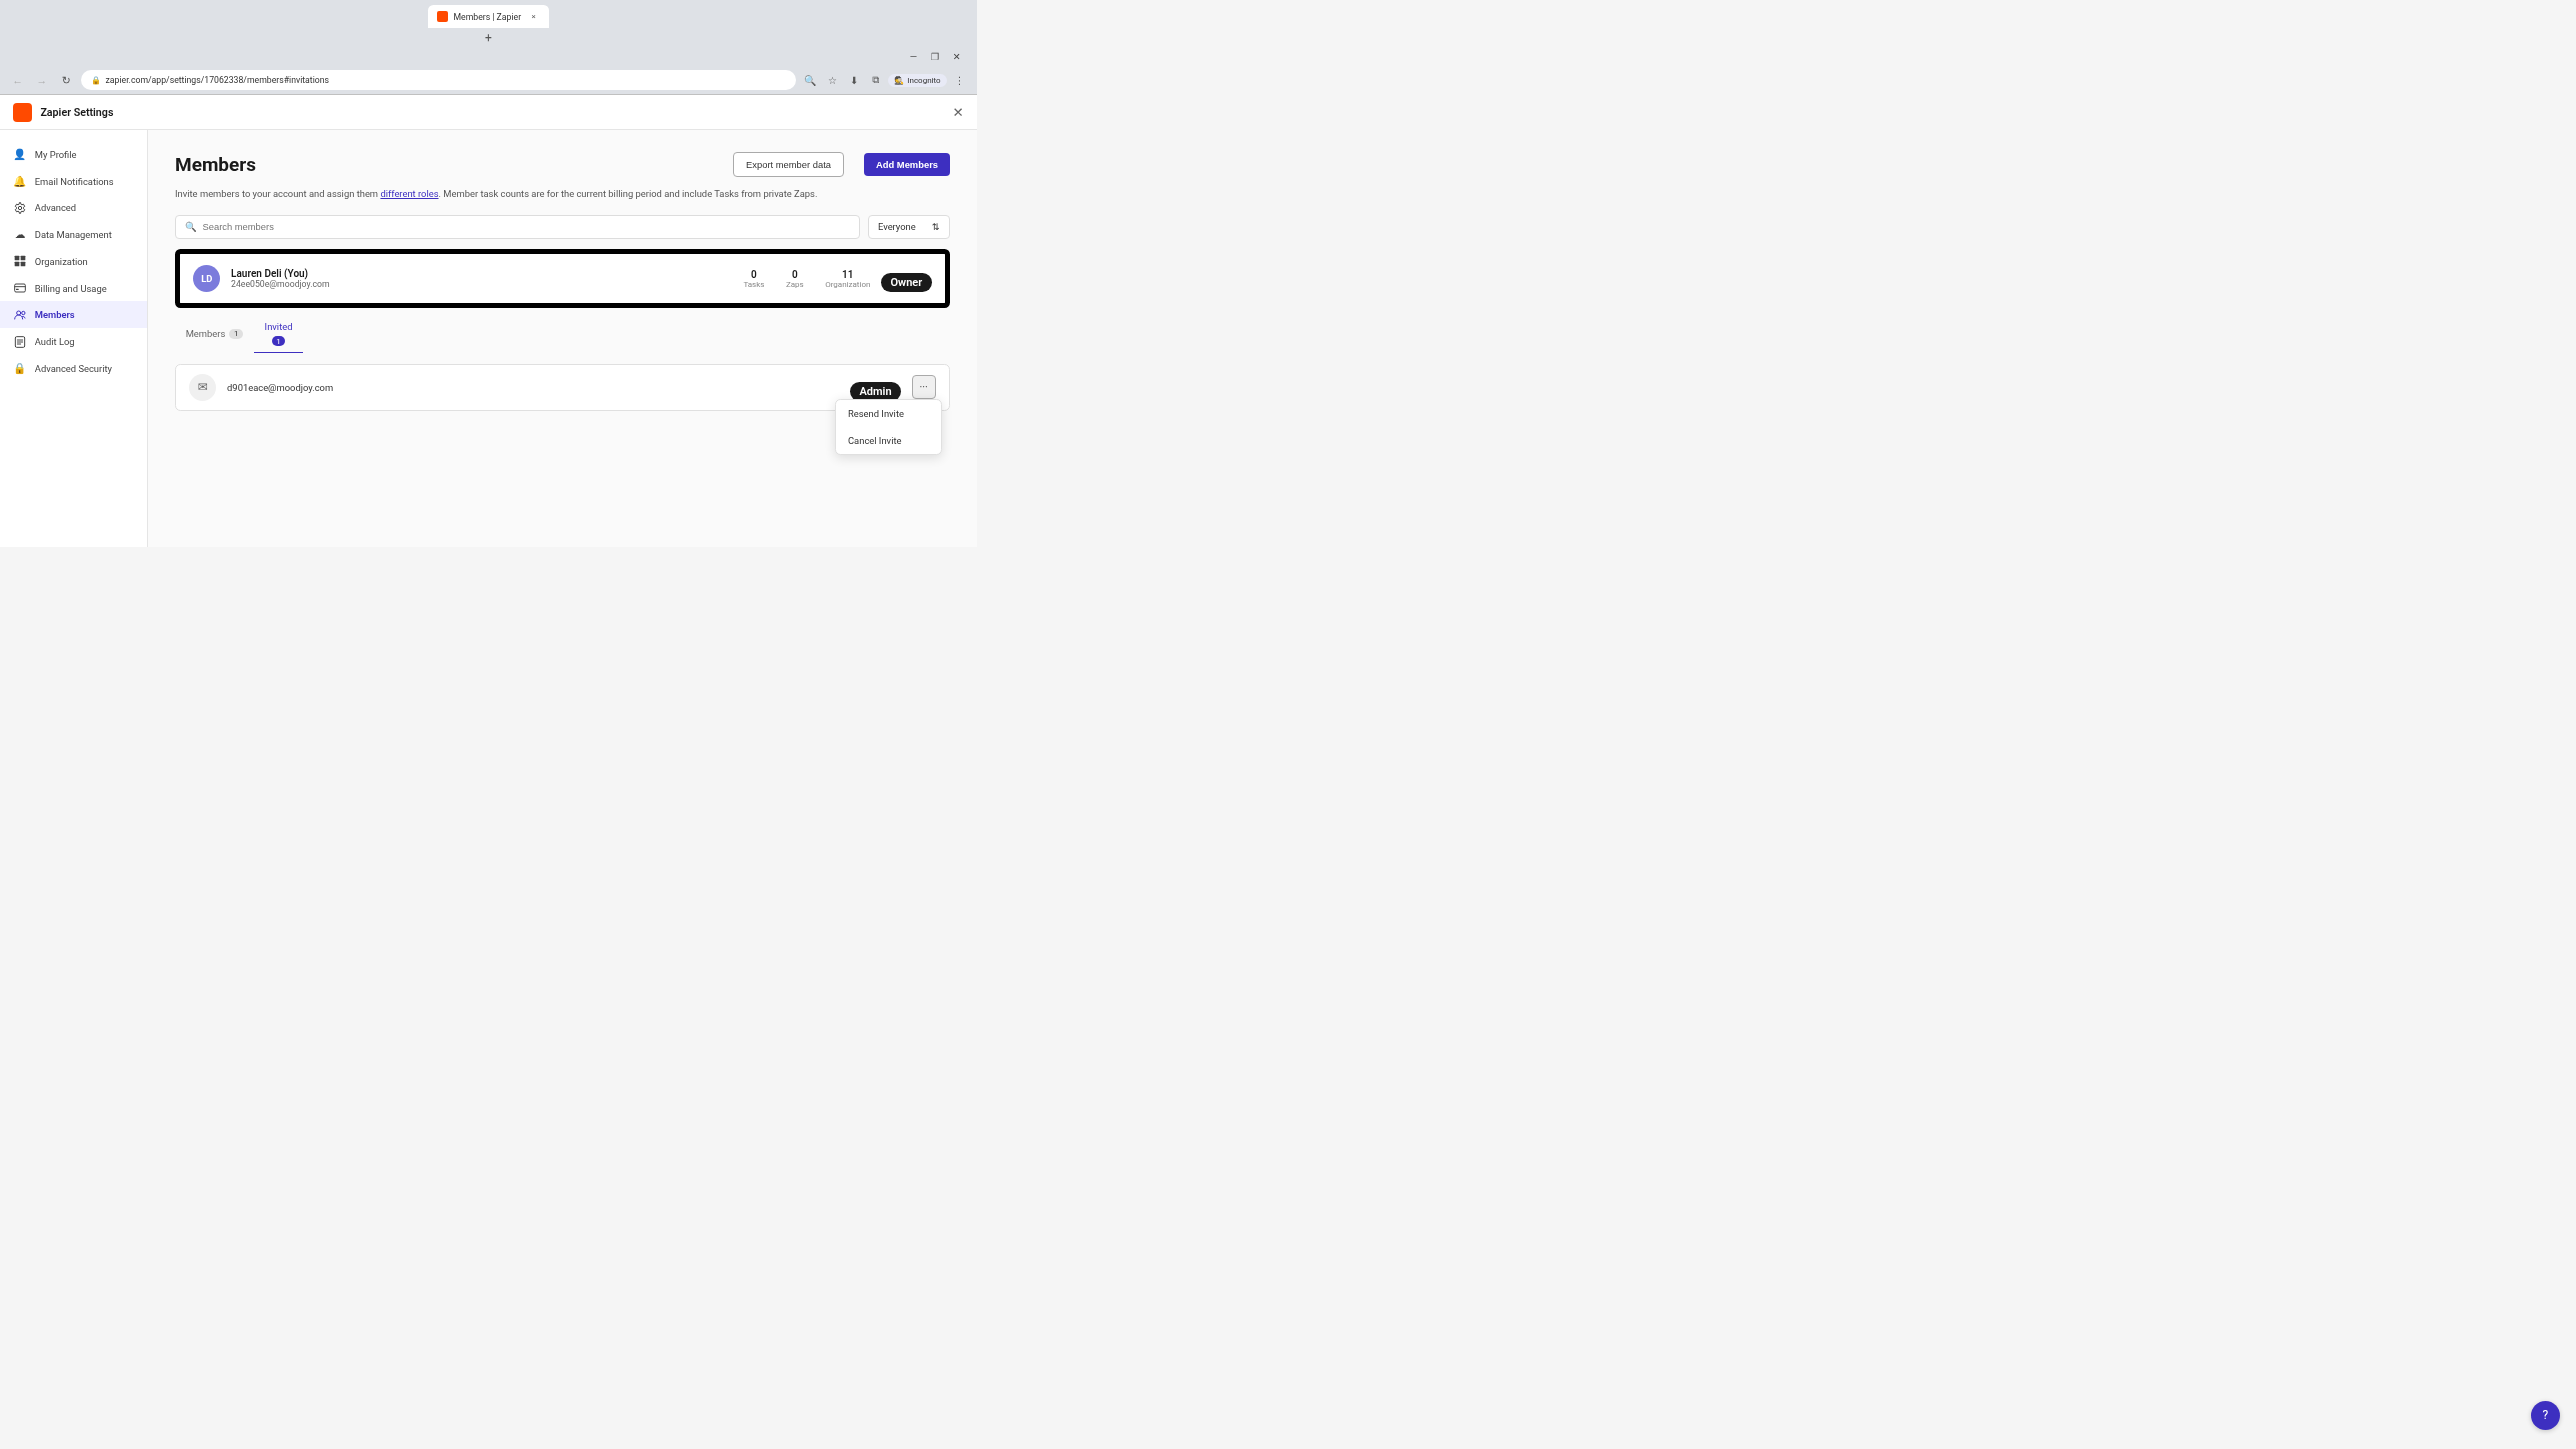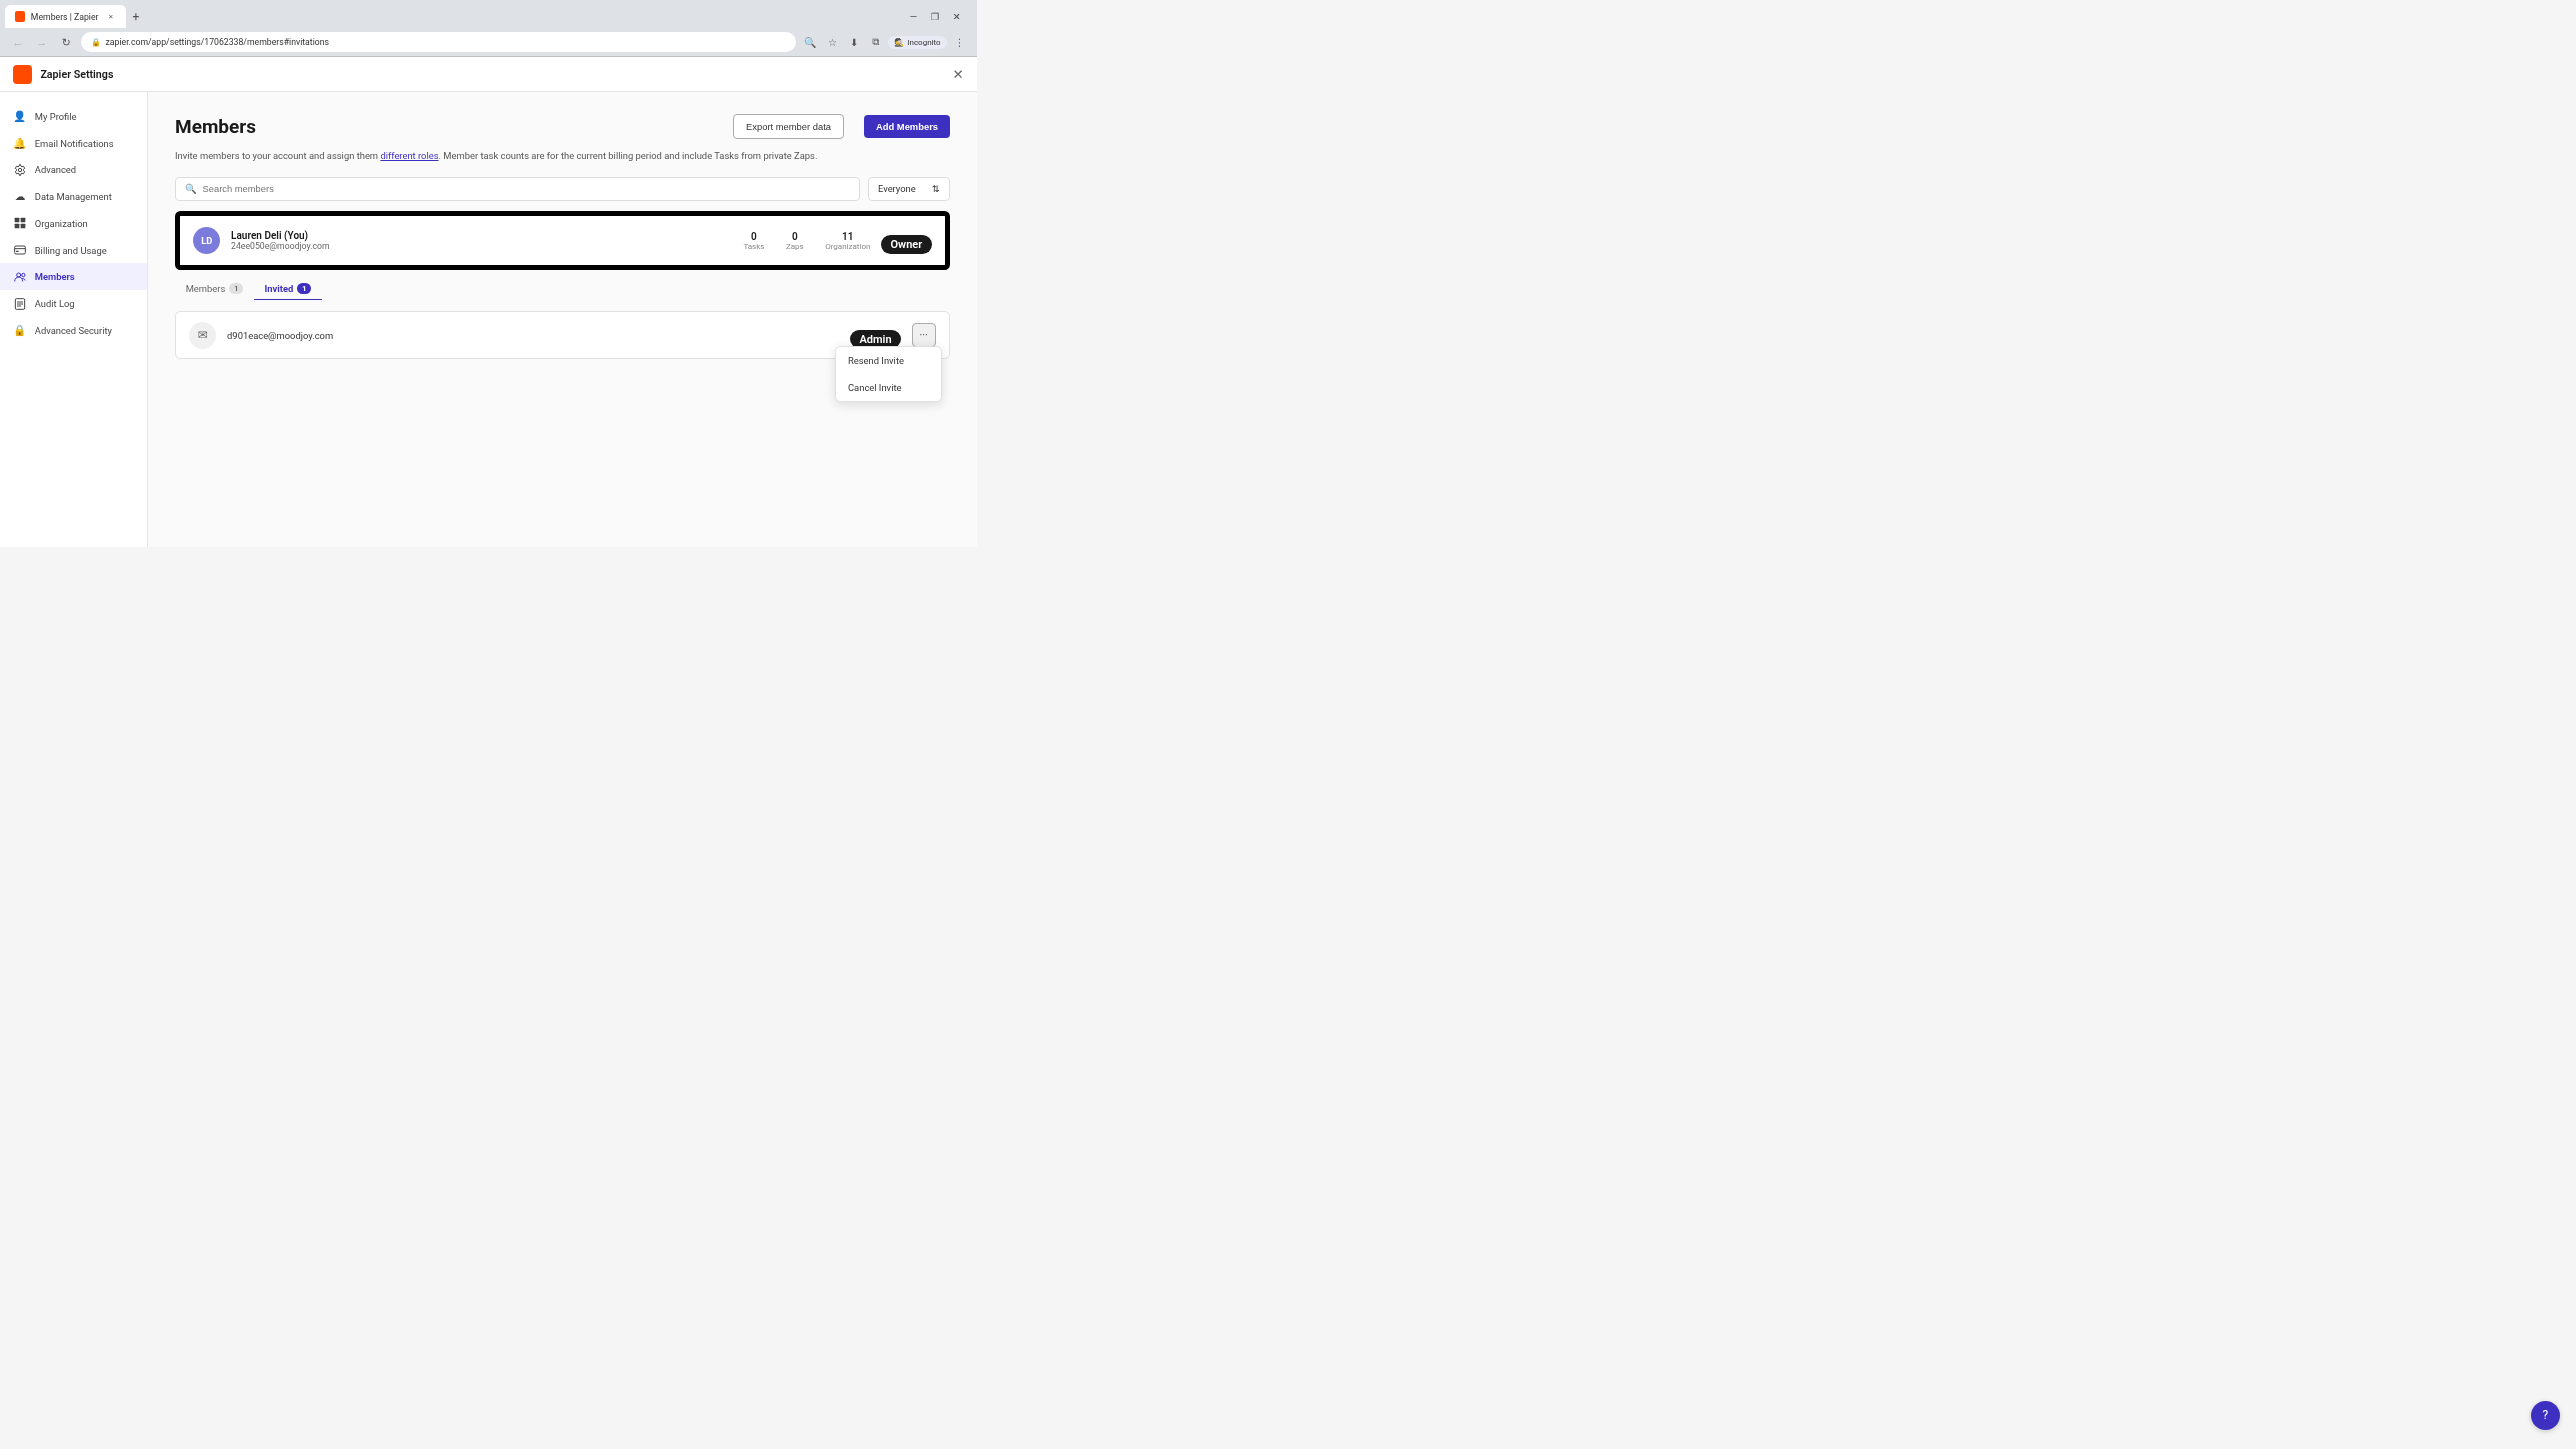--- a/index.html
+++ b/index.html
@@ -64,21 +64,21 @@
       width: 19px;
       height: 19px;
       display: flex;
       align-items: center;
       justify-content: center;
       font-size: 9.4px;
       color: #444;
       cursor: pointer;
       border-radius: 2.7px;
     }
-    .tab-row { display: flex; align-items: center; }
+    .tab-row { display: flex; align-items: center; flex-direction: column; }
 
     .address-bar {
       background: #dee1e6;
       padding: 4px 8px;
       display: flex;
       align-items: center;
       gap: 5.4px;
     }
     .nav-btn {
       width: 19px;
@@ -366,21 +366,22 @@
       color: #666;
       cursor: pointer;
       border-bottom: 1.3px solid transparent;
       display: flex;
       align-items: center;
       gap: 4px;
     }
     .tab-item.active {
       color: #3d2fc0;
       border-bottom-color: #3d2fc0;
-      font-weight: 700;
+      font-weight: 400;
+      flex-direction: column;
     }
     .tab-badge {
       background: #e0e0e0;
       color: #333;
       border-radius: 6.7px;
       padding: 0.7px 4.7px;
       font-size: 8px;
     }
     .tab-item.active .tab-badge {
       background: #3d2fc0;

